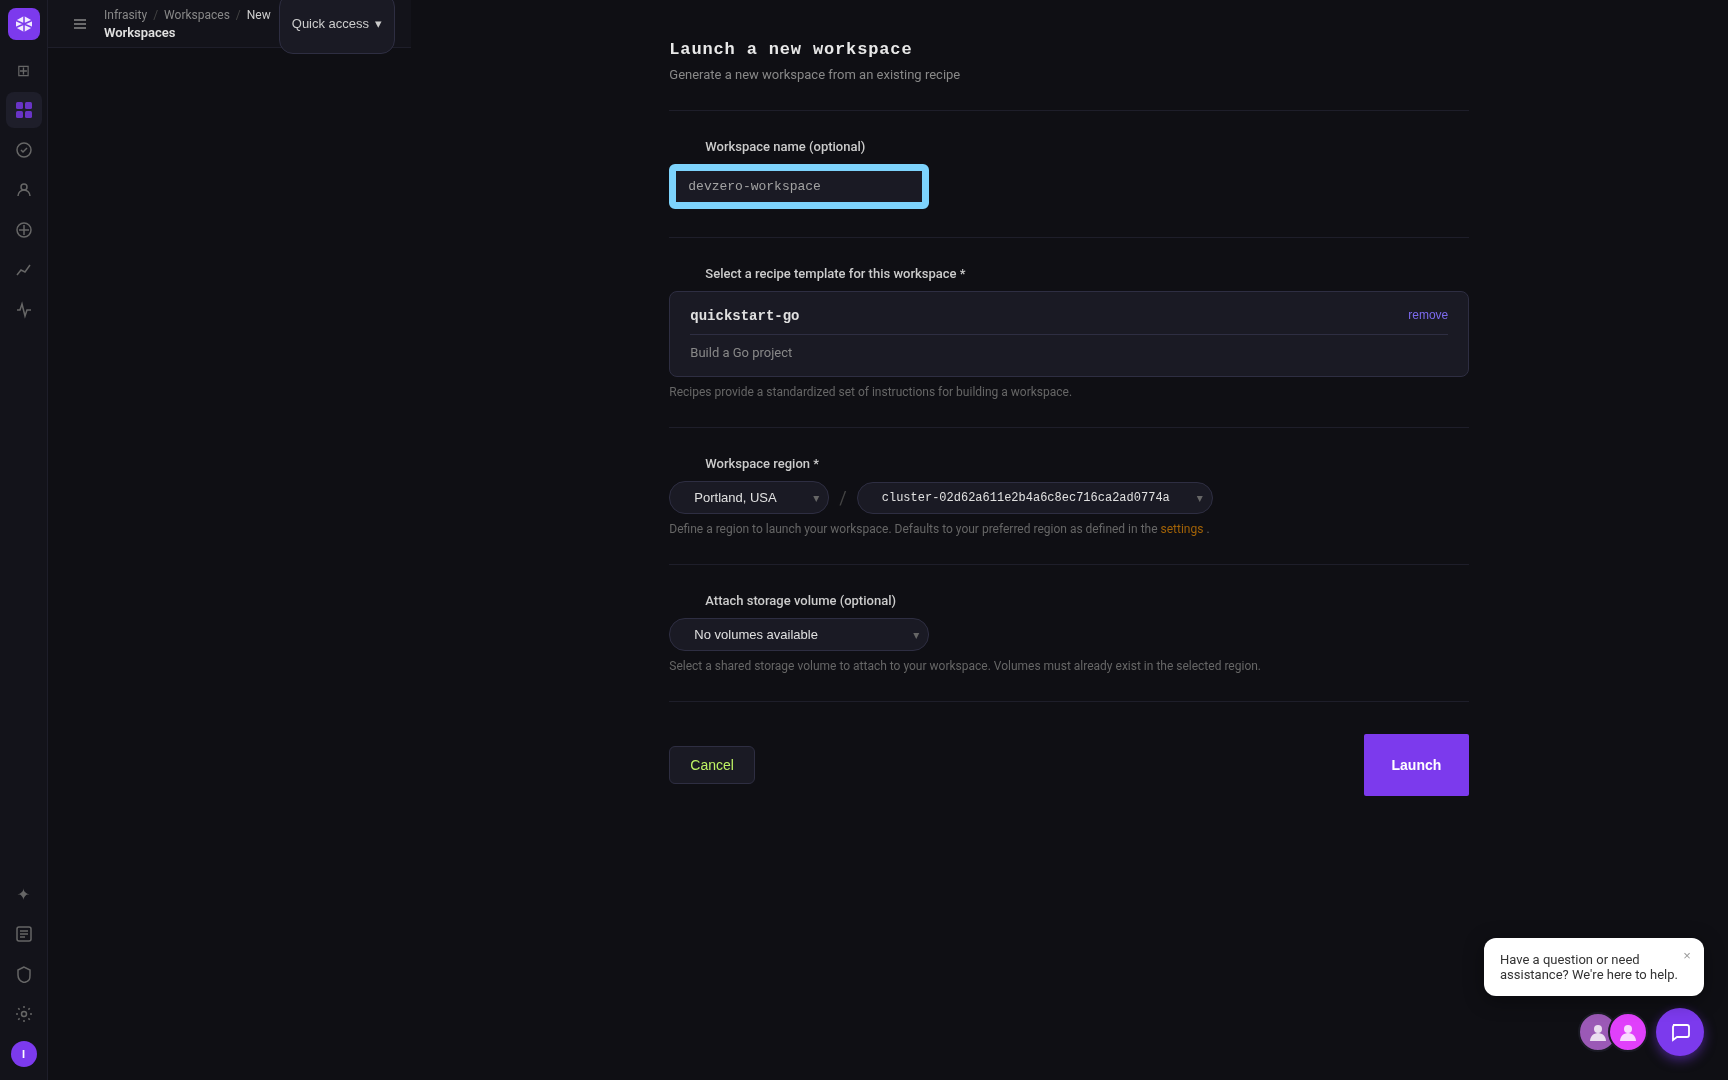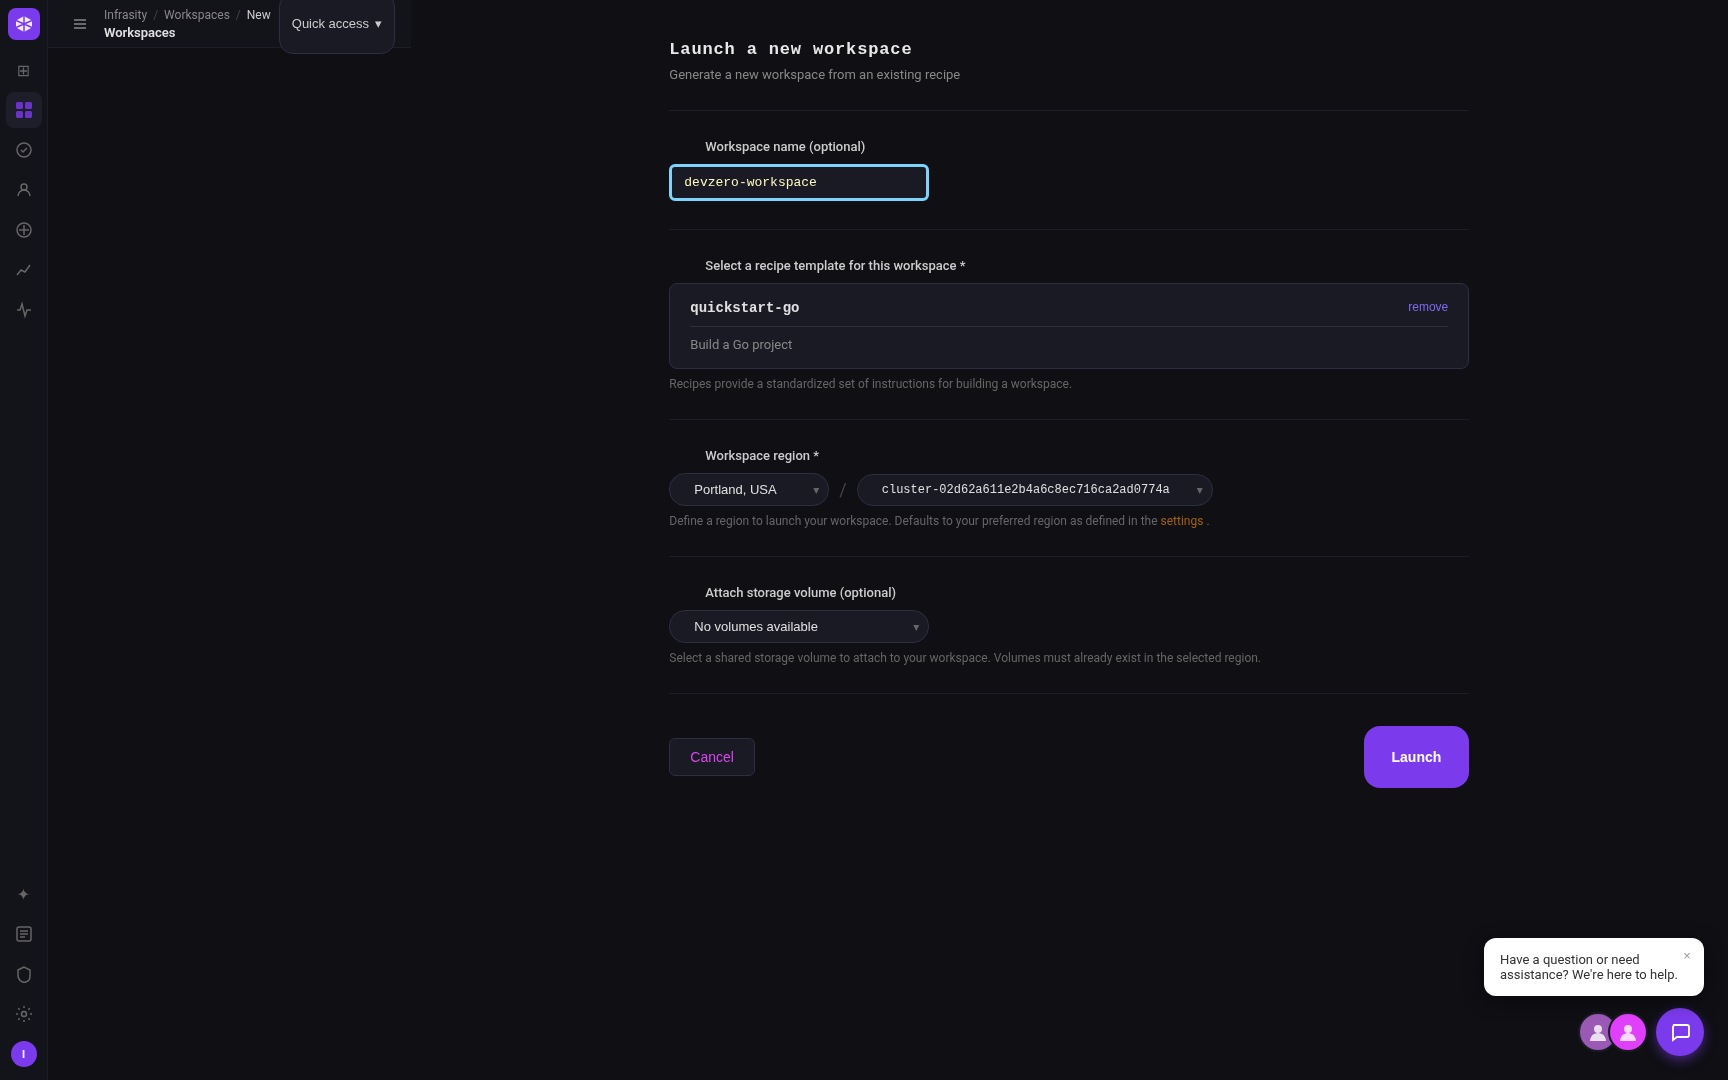--- a/index.html
+++ b/index.html
@@ -154,24 +154,24 @@
       font-size: 13px;
       color: #cccccc;
       margin-bottom: 10px;
       font-weight: 500;
       margin-left: 36px;
     }
 
     .text-input {
       width: 260px;
       background: #1a1a24;
-      border: 3px solid #7dd3fc;
+      border: 7px solid #7dd3fc;
       border-radius: 6px;
       padding: 8px 12px;
-      color: #fef9c3;
+      color: #a3a3a3;
       font-size: 13px;
       outline: none;
       font-family: 'Courier New', monospace;
     }
 
     .field-hint {
       font-size: 12px;
       color: #666;
       margin-top: 8px;
     }
@@ -259,28 +259,28 @@
       display: flex;
       align-items: center;
       justify-content: space-between;
       margin-top: 32px;
     }
     .btn-cancel {
       background: #1a1a24;
       border: 1px solid #2e2e42;
       border-radius: 6px;
       padding: 10px 20px;
-      color: #d946ef;
+      color: #bef264;
       font-size: 14px;
       cursor: pointer;
     }
     .btn-launch {
       background: #7c3aed;
       border: none;
-      border-radius: 16px;
+      border-radius: 2px;
       padding: 23px 28px;
       color: #fff;
       font-size: 14px;
       font-weight: 600;
       cursor: pointer;
     }
 
     
     .chat-widget {
       position: fixed;

